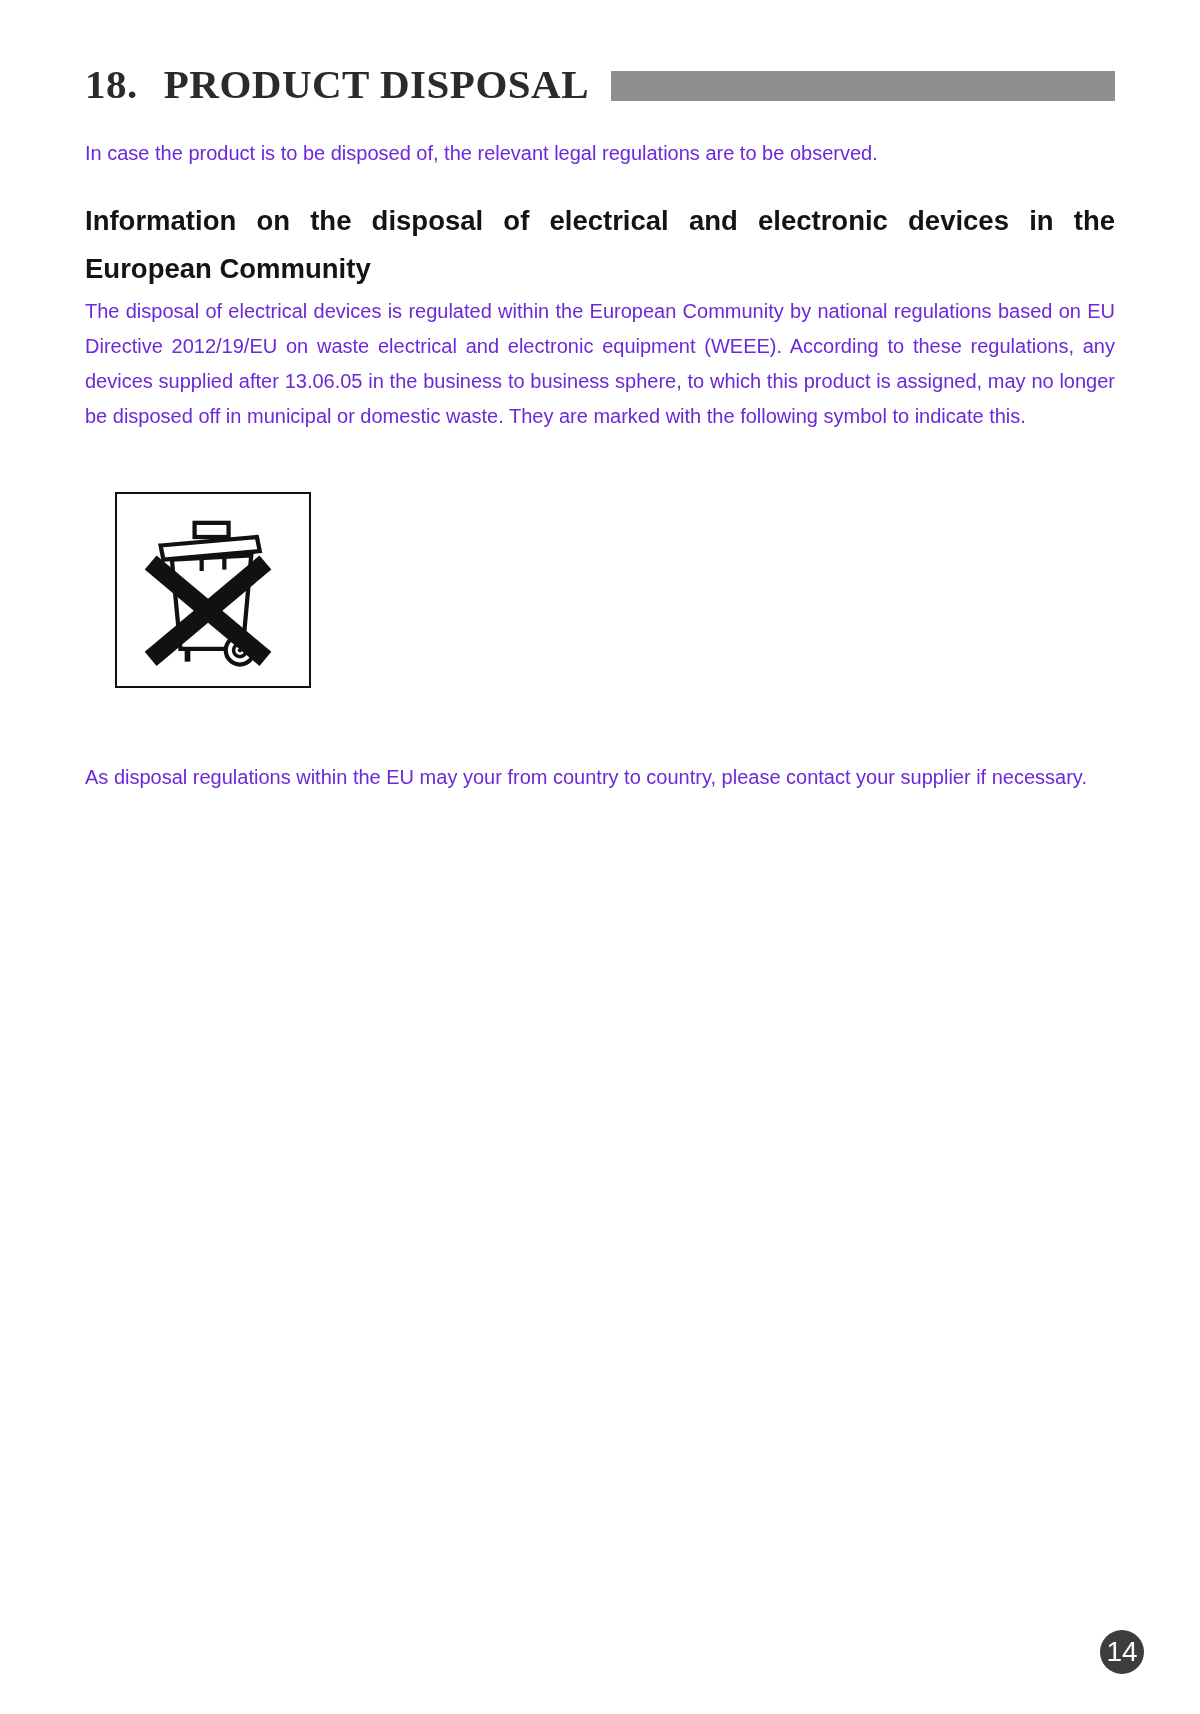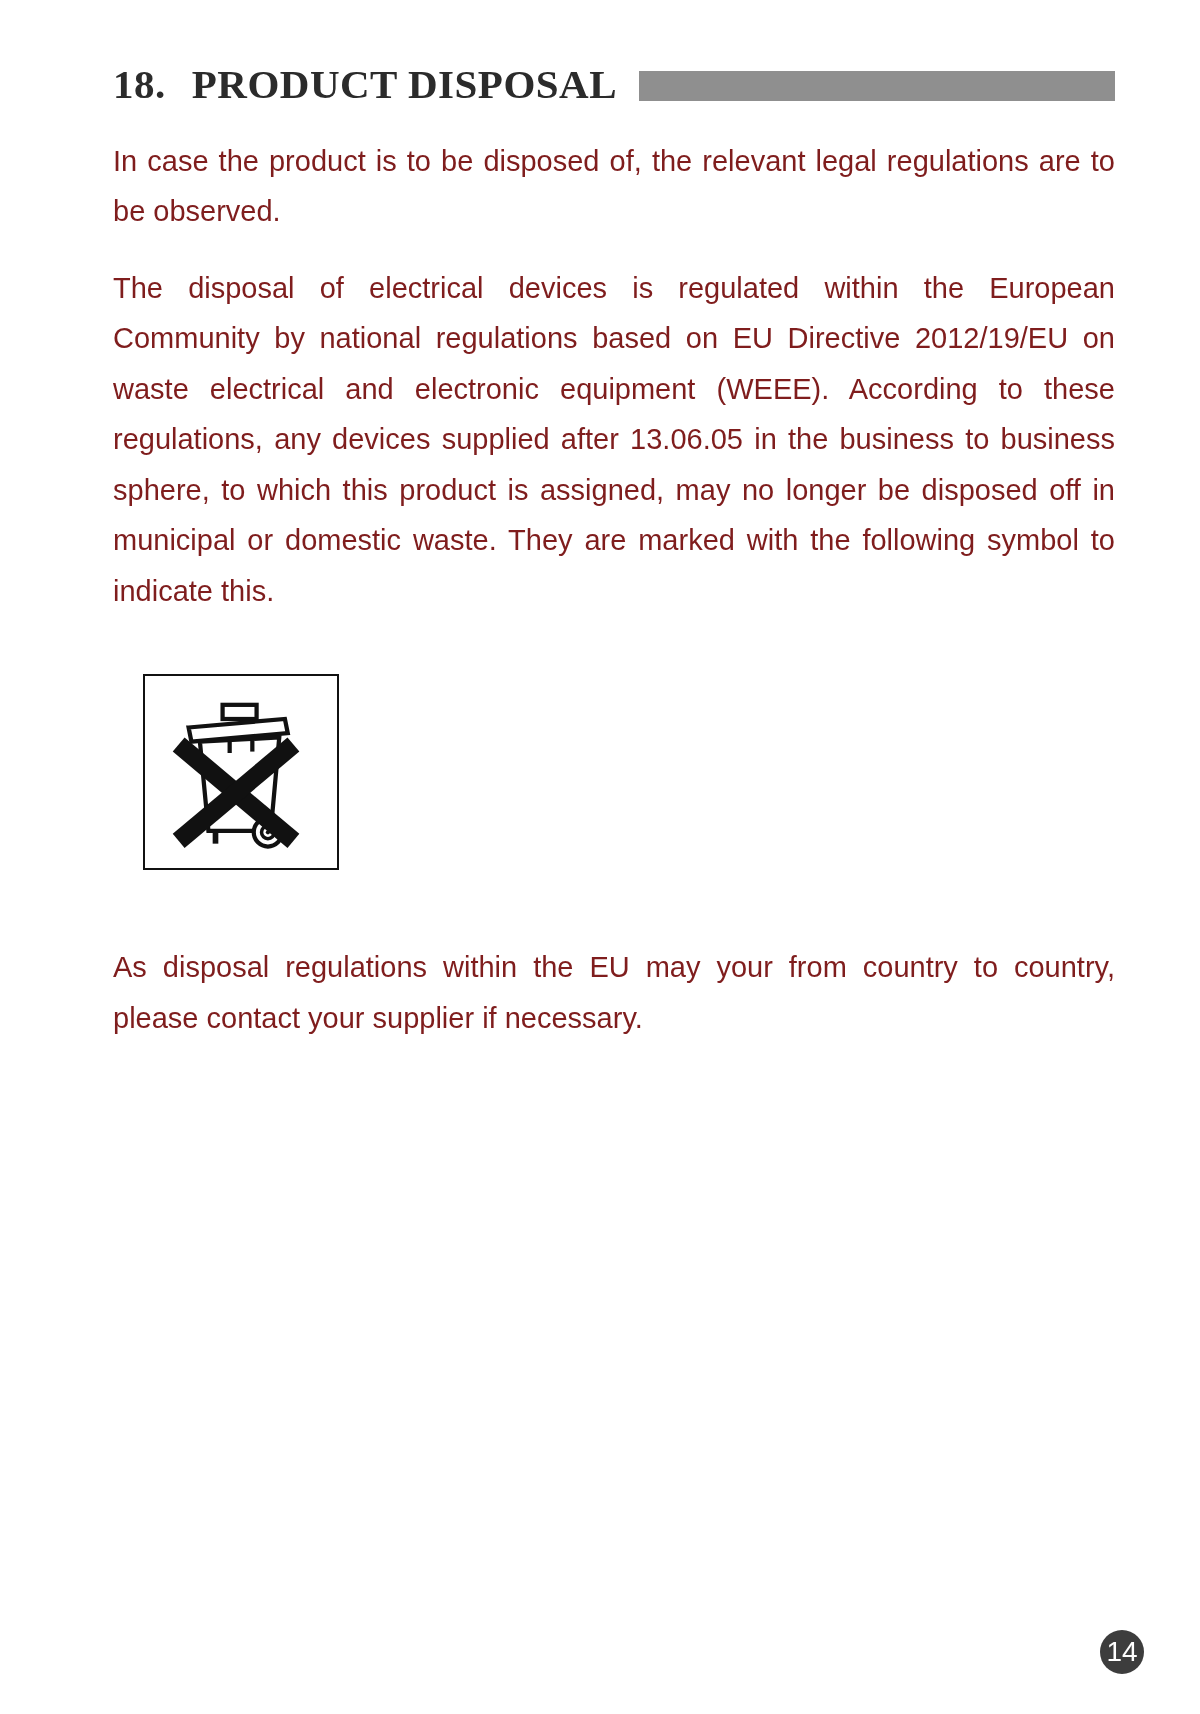--- a/index.html
+++ b/index.html
@@ -8,21 +8,21 @@
     width: 1200px;
     height: 1714px;
     position: relative;
     font-family: "Liberation Sans", sans-serif;
     color: #1f1f1f;
     overflow: hidden;
   }
   .page {
     position: absolute;
     inset: 0;
-    padding: 52px 85px 0 113px;
+    padding: 52px 85px 0 85px;
   }
   .heading-row {
     display: flex;
     align-items: center;
     margin-top: 8px;
     margin-bottom: 28px;
   }
   .heading {
     font-family: "Liberation Serif", serif;
     font-weight: 700;
@@ -33,24 +33,24 @@
   }
   .heading .num { margin-right: 26px; }
   .heading-bar {
     flex: 1 1 auto;
     height: 30px;
     background: #8f8f8f;
     margin-left: 22px;
     margin-top: 4px;
   }
   p.body-text {
-    font-size: 29px;
+    font-size: 20px;
     line-height: 1.74;
     text-align: justify;
-    color: #7f1d1d;
+    color: #6d28d9;
     margin-bottom: 26px;
   }
   p.subheading {
     font-size: 27.5px;
     line-height: 1.74;
     font-weight: 700;
     text-align: justify;
     color: #141414;
     margin-bottom: 2px;
   }
@@ -92,20 +92,21 @@
 
   <div class="heading-row">
     <div class="heading">
       <span class="num">18.</span><span>PRODUCT DISPOSAL</span>
     </div>
     <div class="heading-bar"></div>
   </div>
 
   <p class="body-text">In case the product is to be disposed of, the relevant legal regulations are to be observed.</p>
 
+  <p class="subheading">Information on the disposal of electrical and electronic devices in the European Community</p>
 
   <p class="body-text">The disposal of electrical devices is regulated within the European Community by national regulations based on EU Directive 2012/19/EU on waste electrical and electronic equipment (WEEE). According to these regulations, any devices supplied after 13.06.05 in the business to business sphere, to which this product is assigned, may no longer be disposed off in municipal or domestic waste. They are marked with the following symbol to indicate this.</p>
 
   <div class="symbol-wrap">
     <div class="weee-box">
       <span>
         <svg viewBox="0 0 120 120" aria-hidden="true">
 
           <rect x="47" y="14" width="24" height="10" fill="none" stroke="#111" stroke-width="3"></rect>
 

